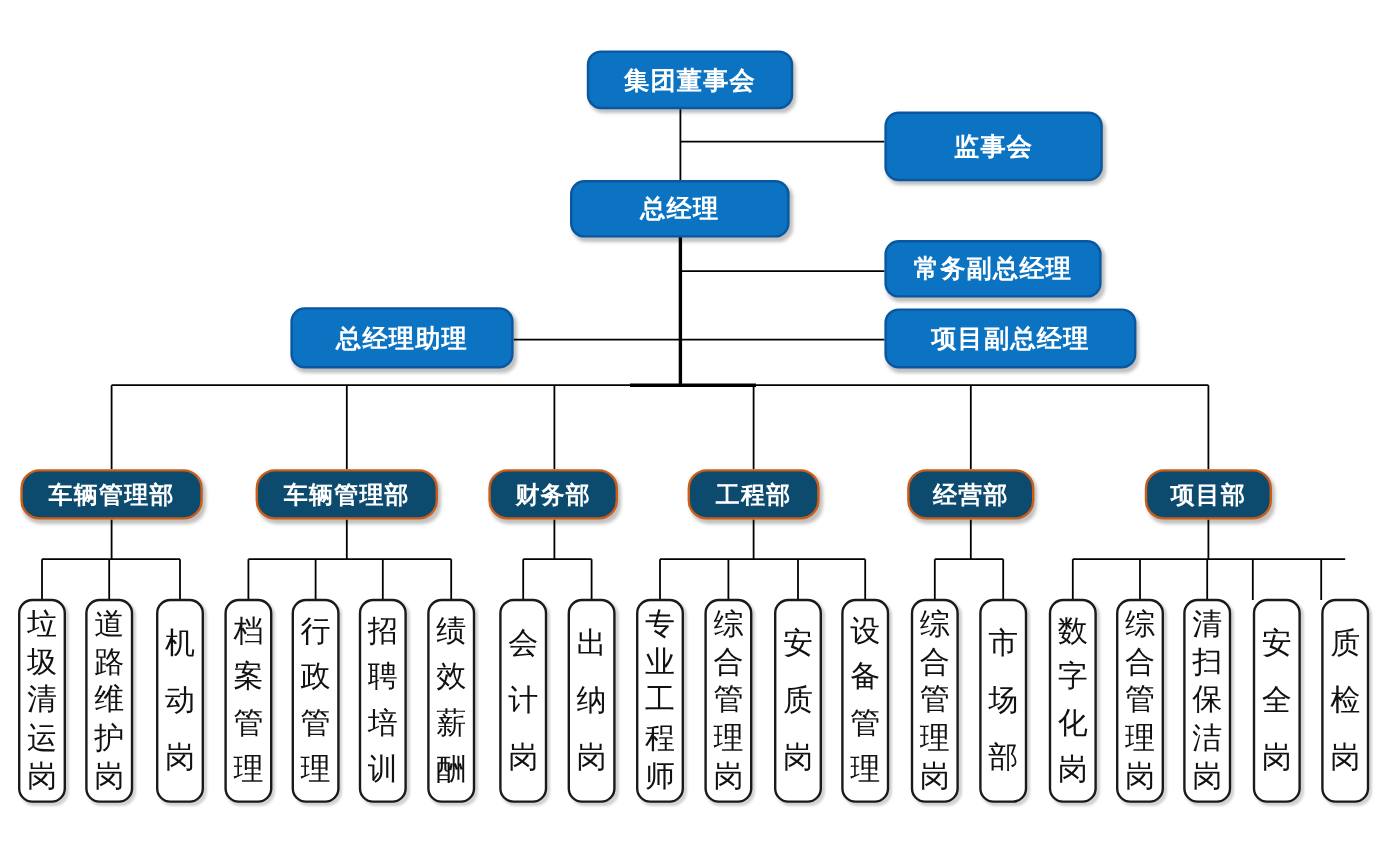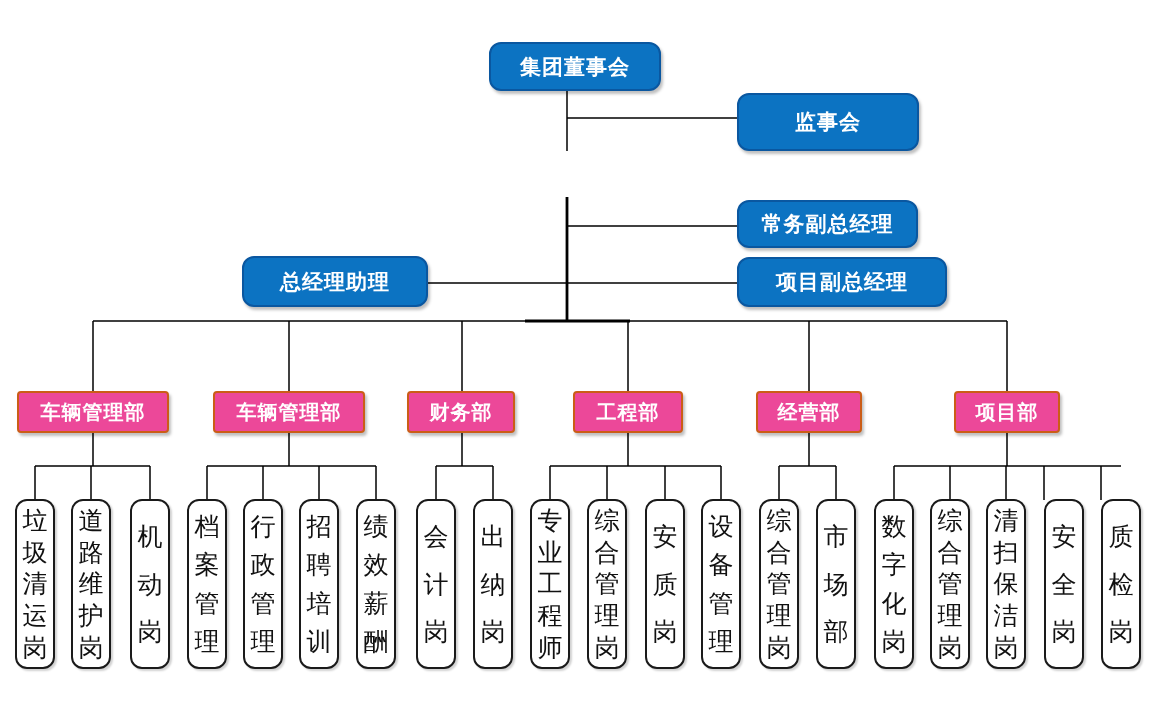--- a/index.html
+++ b/index.html
@@ -24,23 +24,23 @@
     text-align: center;
   }
   .blue {
     background: #0C73C2;
     border: 2px solid #0A57A0;
     border-radius: 12px;
     font-size: 21px;
     box-shadow: 2px 3px 3px rgba(0,0,0,0.25);
   }
   .orange {
-    background: #ec4899;
+    background: #0c4a6e;
     border: 2px solid #CB5D17;
-    border-radius: 4px;
+    border-radius: 16px;
     font-size: 20px;
     box-shadow: 2px 3px 3px rgba(0,0,0,0.25);
   }
   .leaf {
     position: absolute;
     top: 499px;
     width: 40px;
     height: 170px;
     background: #ffffff;
     border: 2px solid #1a1a1a;
@@ -123,20 +123,21 @@
       <line x1="1006" y1="466" x2="1006" y2="500"></line>
       <line x1="1044" y1="466" x2="1044" y2="500"></line>
       <line x1="1101" y1="466" x2="1101" y2="500"></line>
     </g>
   </svg>
 
   <div class="node blue" style="left:489px; top:42px; width:172px; height:49px;">集团董事会</div>
 
   <div class="node blue" style="left:737px; top:93px; width:182px; height:58px;">监事会</div>
 
+  <div class="node blue" style="left:475px; top:150px; width:183px; height:48px;">总经理</div>
 
   <div class="node blue" style="left:737px; top:200px; width:181px; height:48px;">常务副总经理</div>
 
   <div class="node blue" style="left:242px; top:256px; width:186px; height:51px;">总经理助理</div>
 
   <div class="node blue" style="left:737px; top:257px; width:210px; height:50px;">项目副总经理</div>
 
   <div class="node orange" style="left:17px; top:391px; width:152px; height:42px;">车辆管理部</div>
   <div class="node orange" style="left:213px; top:391px; width:152px; height:42px;">车辆管理部</div>
   <div class="node orange" style="left:407px; top:391px; width:108px; height:42px;">财务部</div>

